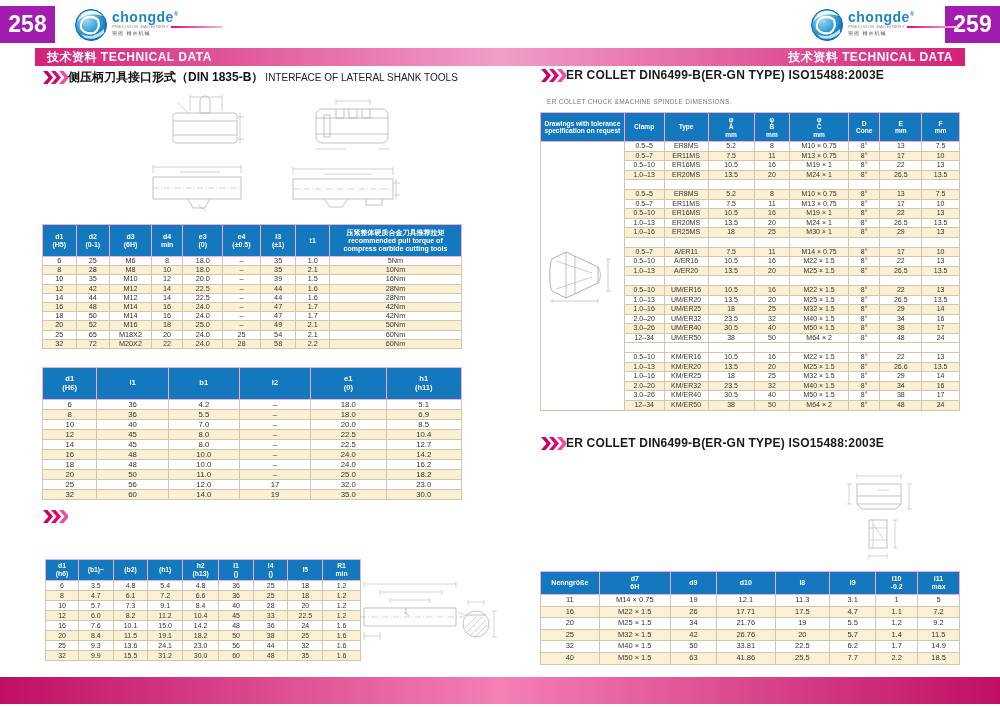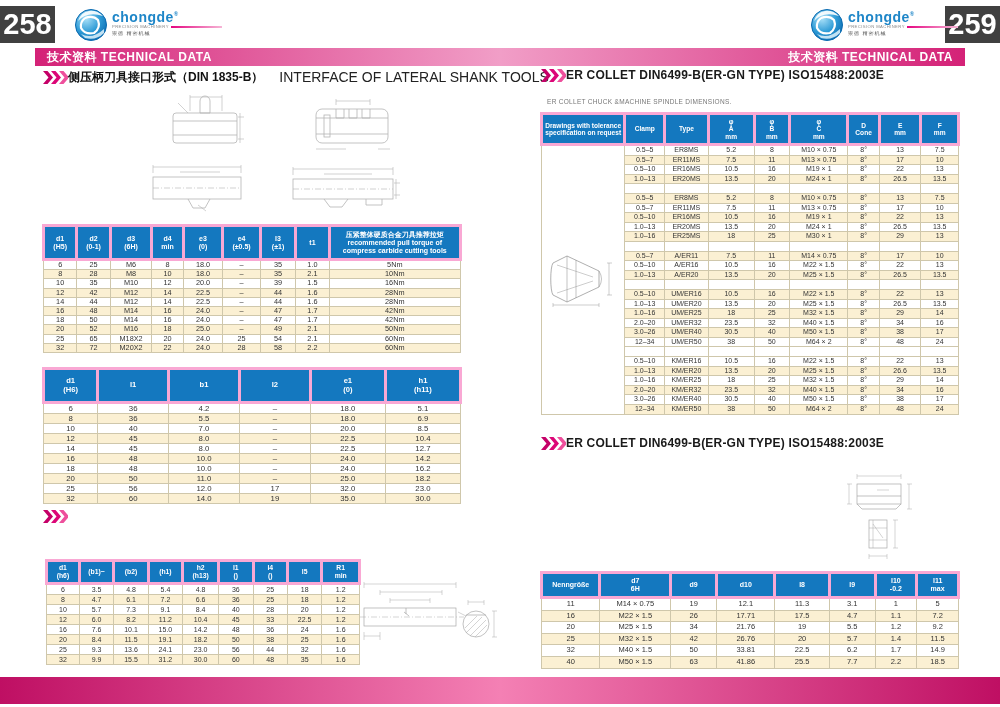--- a/index.html
+++ b/index.html
@@ -1,20 +1,20 @@
 <!DOCTYPE html>
 <html><head>
 <meta charset="utf-8">
 <style>
   html,body{margin:0;padding:0;background:#fff;}
   #page{position:relative;width:1000px;height:707px;background:#fff;overflow:hidden;
         font-family:"Liberation Sans",sans-serif;color:#222;}
   
-  .corner{position:absolute;top:6px;width:55px;height:37px;background:#404040;color:#fff;
-          font-weight:bold;font-size:29px;display:flex;align-items:center;justify-content:center;}
+  .corner{position:absolute;top:6px;width:55px;height:37px;background:#a21caf;color:#fff;
+          font-weight:bold;font-size:23px;display:flex;align-items:center;justify-content:center;}
   #corner-left{left:0;}
   #corner-right{right:0;}
   
   .logo{position:absolute;top:8px;display:flex;gap:4px;align-items:flex-start;width:150px;}
   #logo-left{left:74px;}
   #logo-right{left:810px;}
   .logo-text{display:flex;flex-direction:column;line-height:1;margin-top:2px;width:110px;}
   .logo-row1{font-size:14px;font-weight:bold;color:#1e86c8;letter-spacing:.5px;text-transform:lowercase;}
   .logo-row1 sup{font-size:6px;color:#1e86c8;text-transform:none;}
   .logo-row2{display:flex;align-items:center;gap:2px;margin-top:1px;}
@@ -26,33 +26,33 @@
         font-size:12px;line-height:18px;box-sizing:border-box;letter-spacing:.5px;}
   #band-left{left:35px;background:linear-gradient(90deg,#d42277,#f19ec7);padding-left:12px;}
   #band-right{left:500px;background:linear-gradient(90deg,#f19ec7,#d42277);text-align:right;padding-right:12px;}
   
   .bband{position:absolute;top:677px;height:27px;width:500px;}
   #bband-left{left:0;background:linear-gradient(90deg,#bf0f63,#f480b4);}
   #bband-right{left:500px;background:linear-gradient(90deg,#f480b4,#bf0f63);}
   
   .hd{position:absolute;display:flex;align-items:flex-start;}
   .hd .cn{font-size:12px;font-weight:bold;color:#111;line-height:13px;}
-  .hd .en{font-size:14px;color:#222;line-height:13px;margin-left:16px;}
+  .hd .en{font-size:10px;color:#222;line-height:13px;margin-left:2px;}
   .hd .en-big{font-size:12px;font-weight:600;color:#1a1a1a;line-height:13px;letter-spacing:.2px;}
   .hd2-lines .en2{font-size:11.5px;font-weight:bold;color:#111;margin-left:50px;margin-top:2px;}
   #subnote{position:absolute;left:547px;top:98px;font-size:6.5px;color:#777;letter-spacing:.3px;}
   #denote{position:absolute;left:587px;top:492px;font-family:"DejaVu Serif",serif;font-size:9px;
           color:#555;line-height:12px;white-space:pre-line;}
   
   .dw{position:absolute;}
   .dw svg{display:block;}
   
   .tbl{position:absolute;box-sizing:border-box;overflow:hidden;}
   .tbl table{border-collapse:collapse;width:100%;table-layout:fixed;border:1px solid #6f6f6f;}
-  .tbl th{background:#1478bf;color:#fff;font-weight:bold;border:3px solid #f9a8d4;
+  .tbl th{background:#1478bf;color:#fff;font-weight:bold;border:1px solid #f9a8d4;
           text-align:center;padding:0;vertical-align:middle;}
   .tbl td{border:1px solid #cfc7ab;text-align:center;color:#333;padding:0;background:#fff;overflow:hidden;white-space:nowrap;}
   .tbl tr.alt td{background:#fbf0d3;}
   .tbl tr.spacer td{background:#fff;}
   .tbl td.drawcell{background:#fff;vertical-align:middle;}
   #t1{left:42px;top:224px;width:420px;}
   #t1 th{height:31px;font-size:7px;line-height:8px;}
   #t1 td{font-size:7.3px;height:8.2px;line-height:8.2px;}
   #t2{left:42px;top:367px;width:420px;}
   #t2 th{height:31px;font-size:7.6px;line-height:8.6px;}

